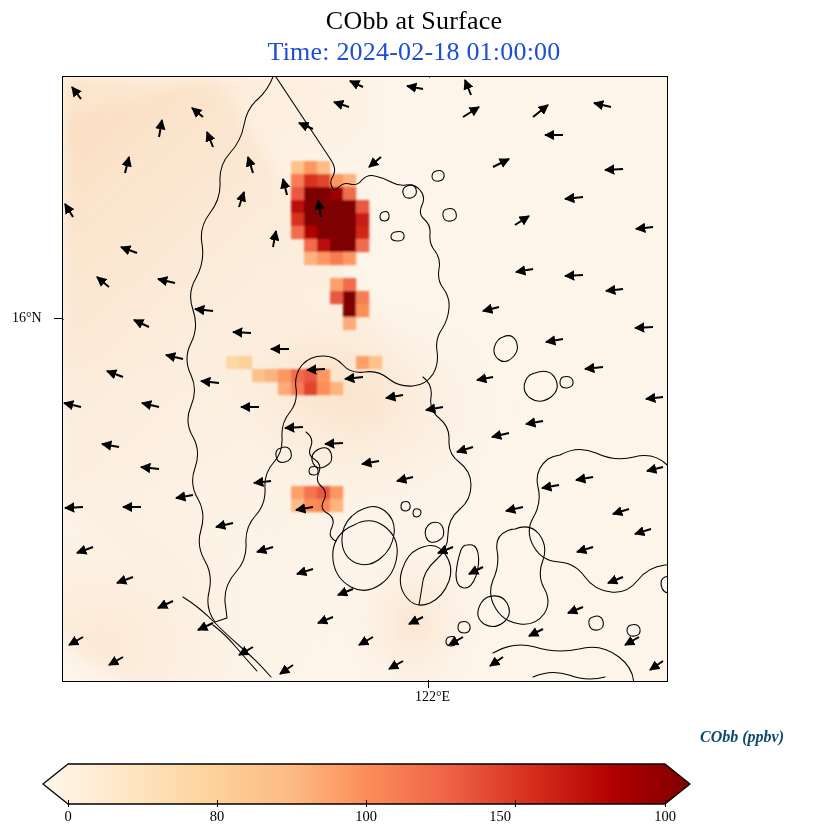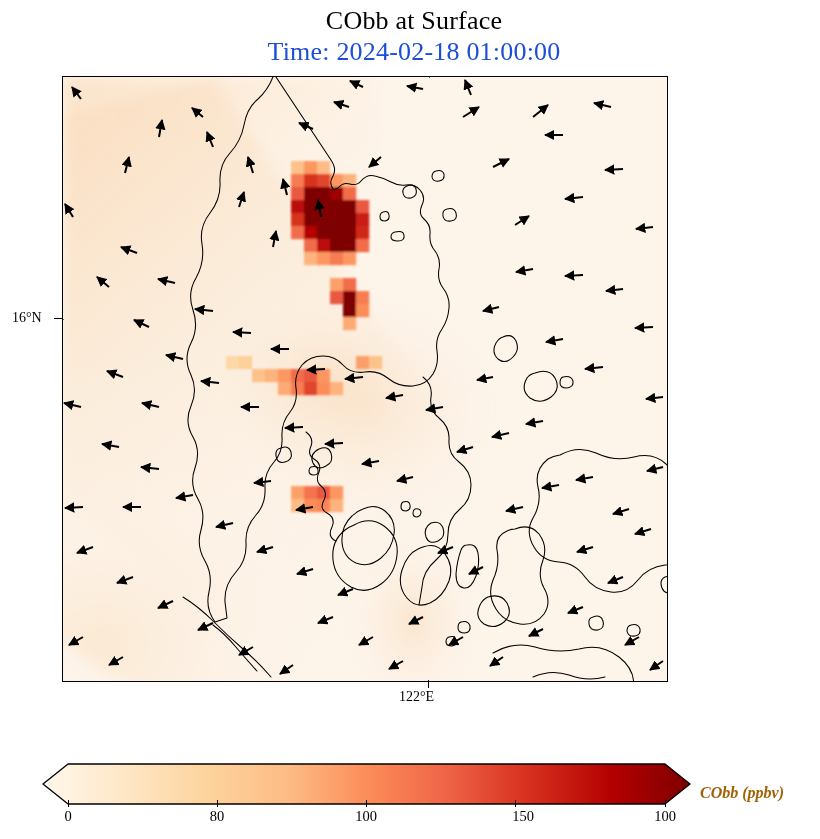--- a/index.html
+++ b/index.html
@@ -114,25 +114,25 @@
     position: absolute;
     top: 46px;
     font-size: 14.5px;
     color: #000;
     transform: translateX(-50%);
     white-space: nowrap;
   }
   #cbar-label {
     position: absolute;
     left: 700px;
-    top: 784px;
+    top: 728px;
     font-size: 16px;
     font-weight: bold;
     font-style: italic;
-    color: #a16207;
+    color: #0c4a6e;
     white-space: nowrap;
   }
 </style>
 </head>
 <body>
 
 <div id="title-block">
   <div id="title-main">CObb at Surface</div>
   <div id="title-sub">Time: 2024-02-18 01:00:00</div>
 </div>
@@ -448,21 +448,21 @@
       <div class="gridline horizontal" style="top:242px;"></div>
     </div>
 
   </div>
 </div>
 
 <div class="tick-mark" style="left:54px; top:318px; width:8px; height:1.4px;"></div>
 <div class="tick-mark" style="left:428px; top:680px; width:1.4px; height:8px;"></div>
 
 <div class="tick-label" style="left:12px; top:310px;">16°N</div>
-<div class="tick-label" style="left:399px; top:689px;text-align:right;">122°E</div>
+<div class="tick-label" style="left:415px; top:689px;text-align:right;">122°E</div>
 
 <div id="colorbar-axes">
   <svg id="cbar-shape" viewBox="0 0 656 44" preserveAspectRatio="none">
     <defs>
       <linearGradient id="cbarGrad" x1="0" y1="0" x2="1" y2="0">
         <stop offset="0.00" stop-color="#fff7ec"></stop>
         <stop offset="0.12" stop-color="#fee8c8"></stop>
         <stop offset="0.25" stop-color="#fdd49e"></stop>
         <stop offset="0.38" stop-color="#fdbb84"></stop>
         <stop offset="0.50" stop-color="#fc8d59"></stop>
@@ -477,17 +477,17 @@
 
   <div class="cbar-tick" style="left:32px;"></div>
   <div class="cbar-tick" style="left:181px;"></div>
   <div class="cbar-tick" style="left:330px;"></div>
   <div class="cbar-tick" style="left:479px;"></div>
   <div class="cbar-tick" style="left:629px;"></div>
 
   <div class="cbar-ticklabel" style="left:32px;">0</div>
   <div class="cbar-ticklabel" style="left:181px;">80</div>
   <div class="cbar-ticklabel" style="left:330px;">100</div>
-  <div class="cbar-ticklabel" style="left:487px;">150</div>
+  <div class="cbar-ticklabel" style="left:464px;">150</div>
   <div class="cbar-ticklabel" style="left:629px;">100</div>
 </div>
 
 <div id="cbar-label">CObb (ppbv)</div>
 
 </body></html>

